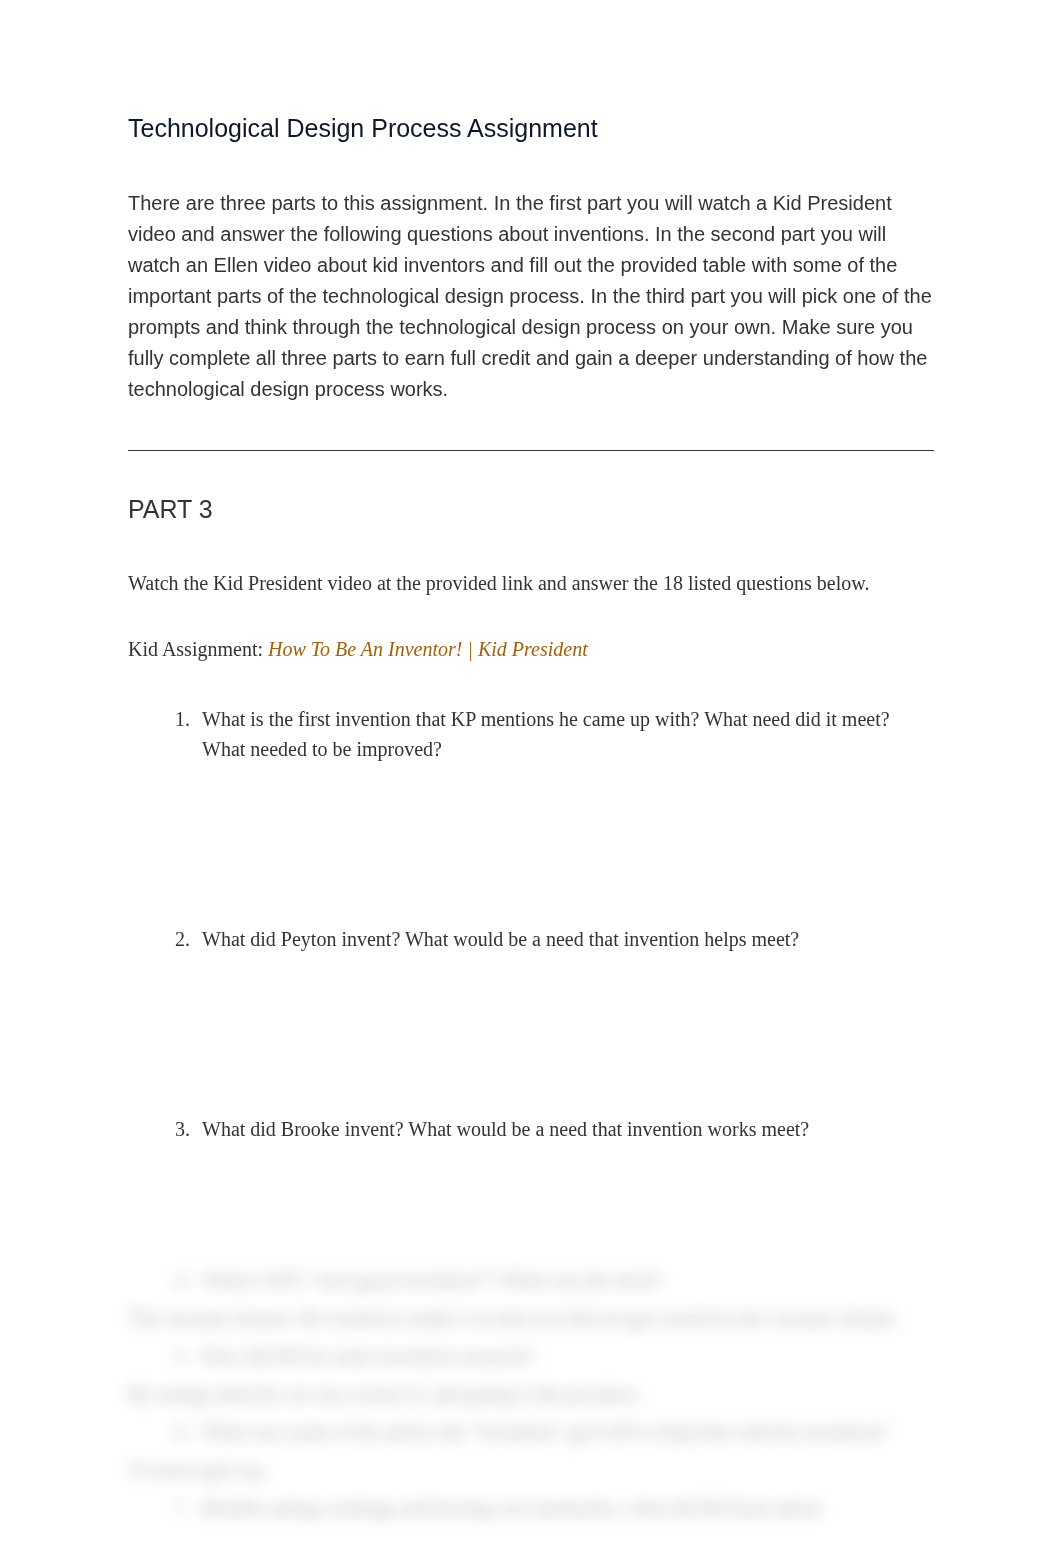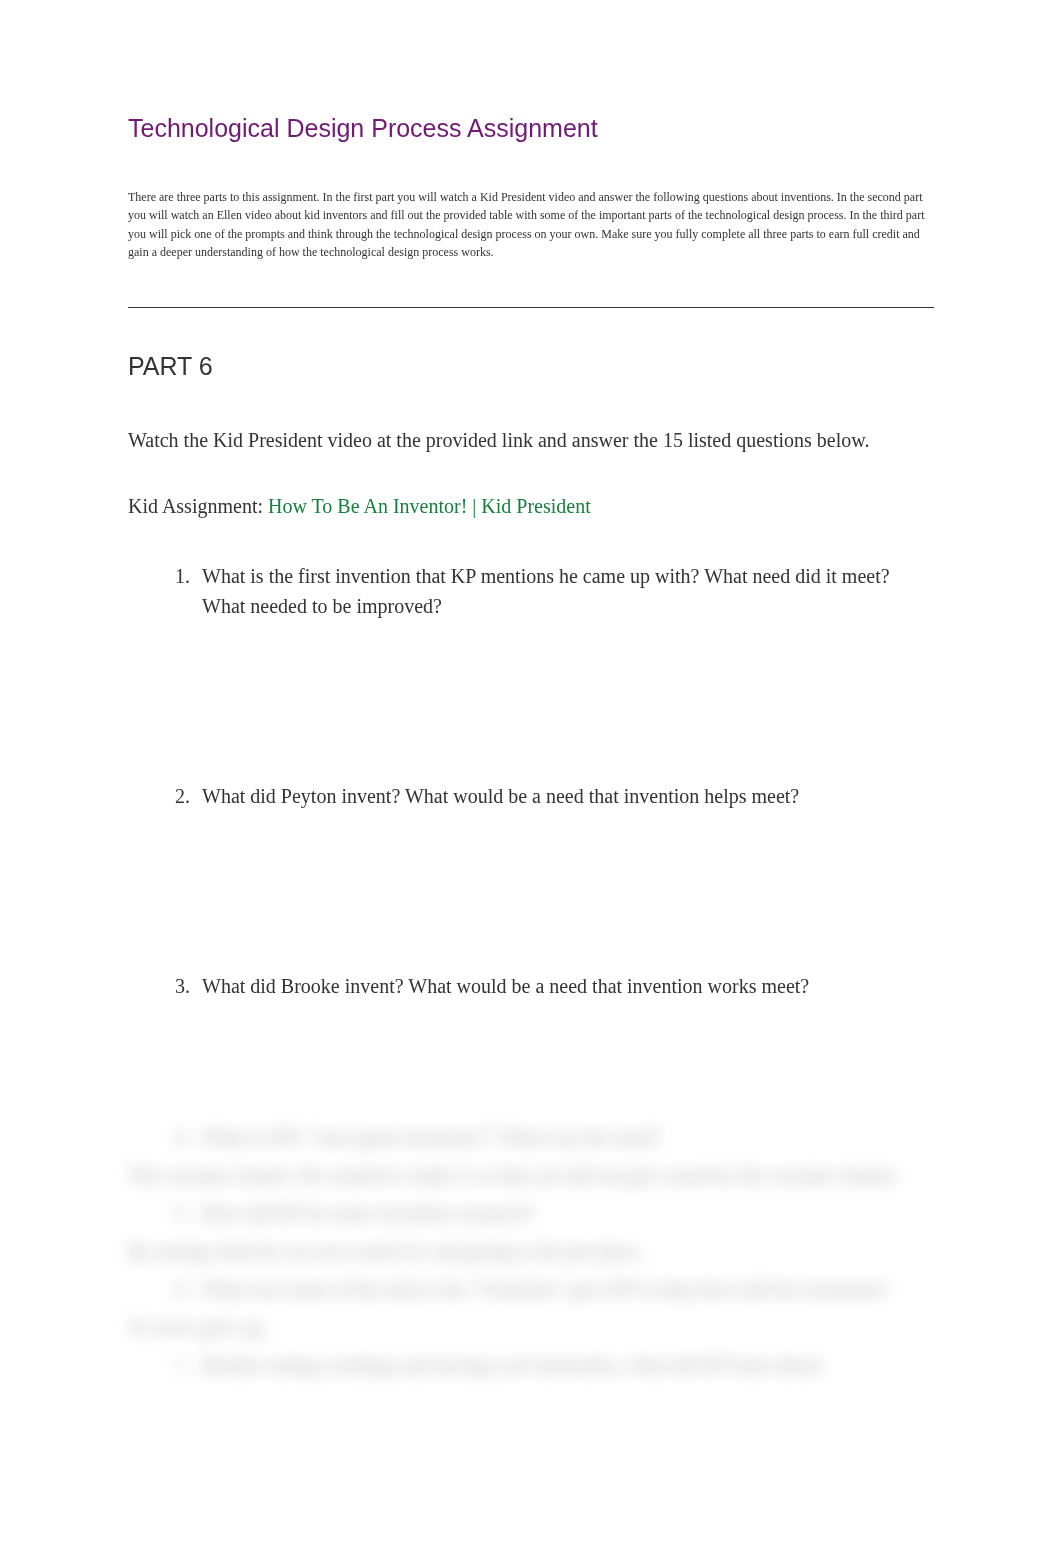--- a/index.html
+++ b/index.html
@@ -14,31 +14,31 @@
       width: 1062px;
       min-height: 1561px;
       padding: 110px 128px 40px 128px;
       color: #333333;
       line-height: 1.5;
     }
     
     .doc-title {
       font-size: 25px;
       font-weight: 400;
-      color: #701a75;
+      color: #0f172a;
       margin-bottom: 40px;
       font-family: Arial, Helvetica, sans-serif;
     }
     
     .intro-paragraph {
-      font-size: 12px;
+      font-size: 20px;
       color: #333333;
       line-height: 1.55;
       margin-bottom: 45px;
-      font-family: Liberation Serif, serif;
+      font-family: Liberation Sans, sans-serif;
     }
     
     .divider {
       border: none;
       border-top: 1px solid #333333;
       margin-bottom: 40px;
     }
     
     .section-title {
       font-size: 25px;
@@ -57,22 +57,23 @@
     }
     
     .link-line {
       font-size: 20px;
       color: #333333;
       margin-bottom: 40px;
       font-family: Georgia, 'Times New Roman', serif;
     }
     
     .video-link {
-      color: #15803d;
+      color: #a16207;
       text-decoration: none;
+      font-style: italic;
     }
     
     .question-list {
       list-style: none;
       padding-left: 30px;
     }
     
     .question-item {
       display: flex;
       align-items: flex-start;
@@ -115,23 +116,23 @@
   </style>
 </head>
 <body>
 
 <h1 class="doc-title">Technological Design Process Assignment</h1>
 
 <p class="intro-paragraph">There are three parts to this assignment. In the first part you will watch a Kid President video and answer the following questions about inventions. In the second part you will watch an Ellen video about kid inventors and fill out the provided table with some of the important parts of the technological design process. In the third part you will pick one of the prompts and think through the technological design process on your own. Make sure you fully complete all three parts to earn full credit and gain a deeper understanding of how the technological design process works.</p>
 
 <hr class="divider">
 
-<h2 class="section-title">PART 6</h2>
+<h2 class="section-title">PART 3</h2>
 
-<p class="section-intro">Watch the Kid President video at the provided link and answer the 15 listed questions below.</p>
+<p class="section-intro">Watch the Kid President video at the provided link and answer the 18 listed questions below.</p>
 
 <p class="link-line">
   <span>Kid Assignment:  </span><a href="#" class="video-link">How To Be An Inventor! | Kid President</a>
 </p>
 
 <ol class="question-list">
   <li class="question-item">
     <span class="question-number">1.</span>
     <span class="question-text">What is the first invention that KP mentions he came up with? What need did it meet? What needed to be improved?</span>
   </li>

